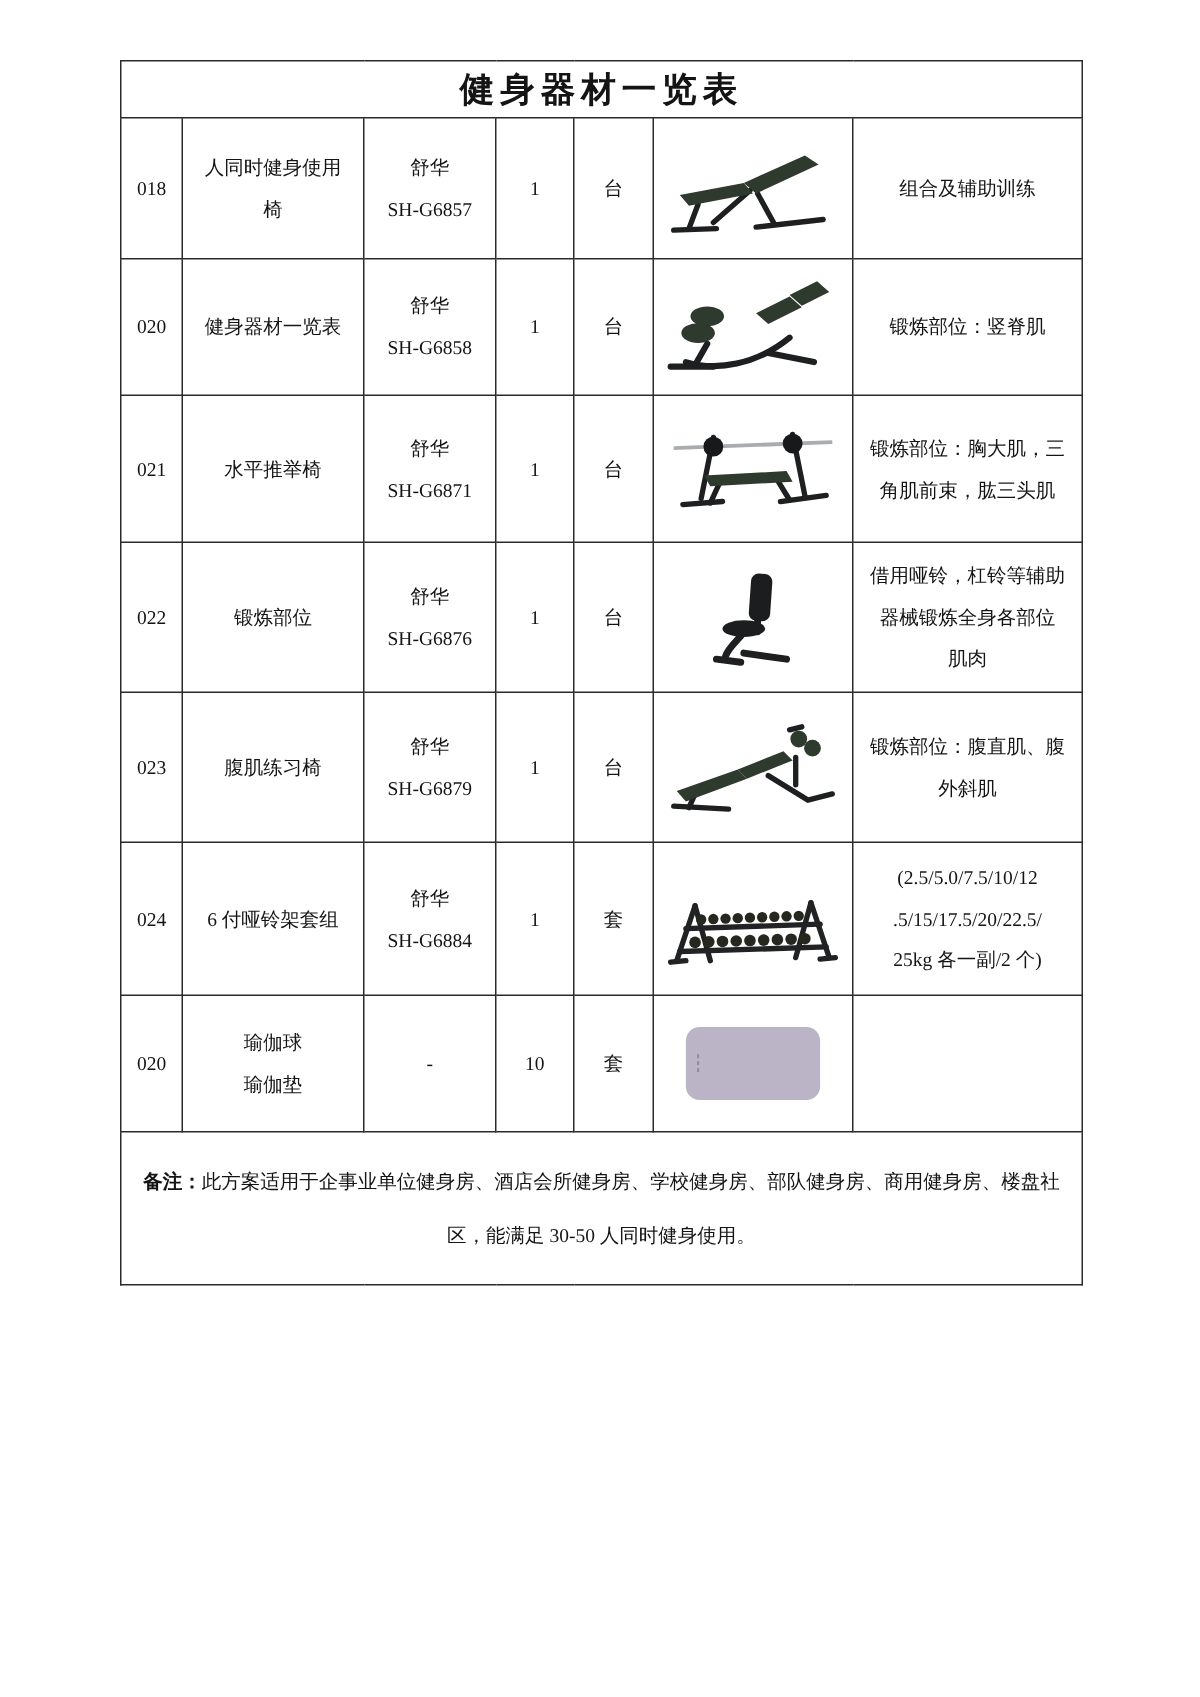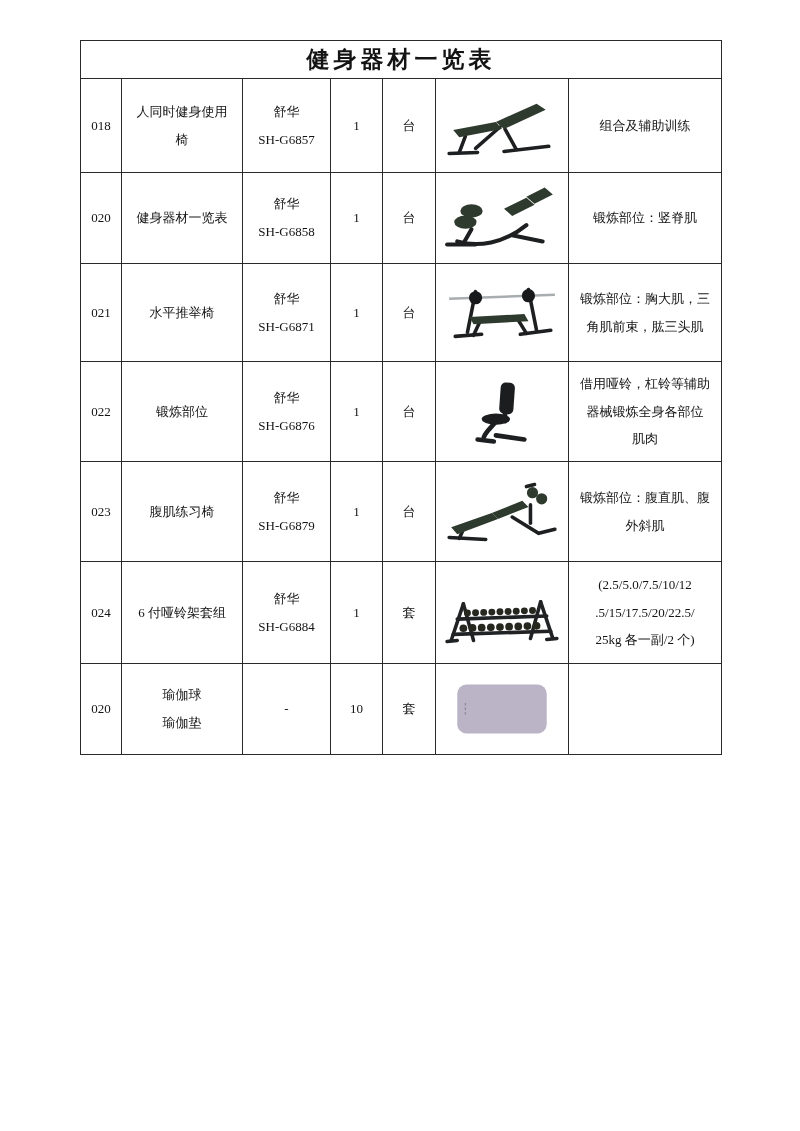--- a/index.html
+++ b/index.html
@@ -236,15 +236,20 @@
           <g stroke="#8f88a3" stroke-width="1.3">
             <path d="M24 29 v2.5"></path>
                 <path d="M24 33.5 v2.5"></path>
                 <path d="M24 38 v2.5"></path>
           </g>
         </svg>
       </td>
       <td class="pre"></td>
     </tr>
 
+    <tr class="footer-row">
+      <td colspan="7">
+        <span class="footer-label">备注：</span><span>此方案适用于企事业单位健身房、酒店会所健身房、学校健身房、部队健身房、商用健身房、楼盘社区，能满足 30-50 人同时健身使用。</span>
+      </td>
+    </tr>
   </tbody>
     </table>
 </div>
 
 </body></html>

